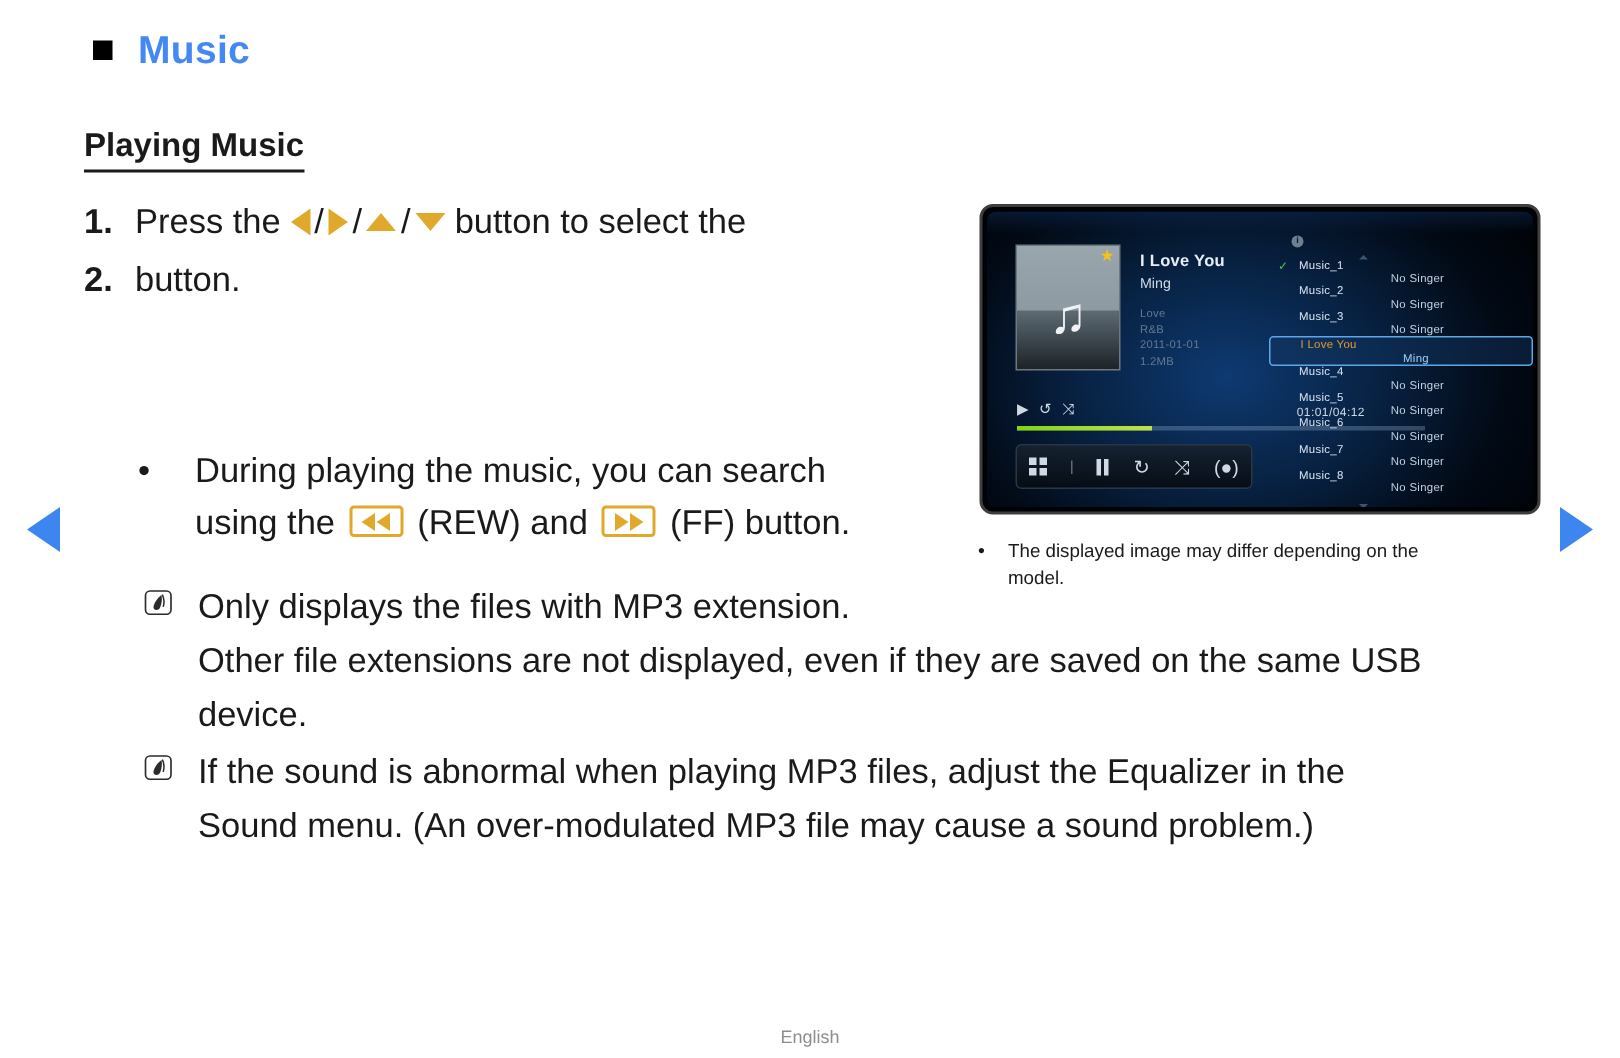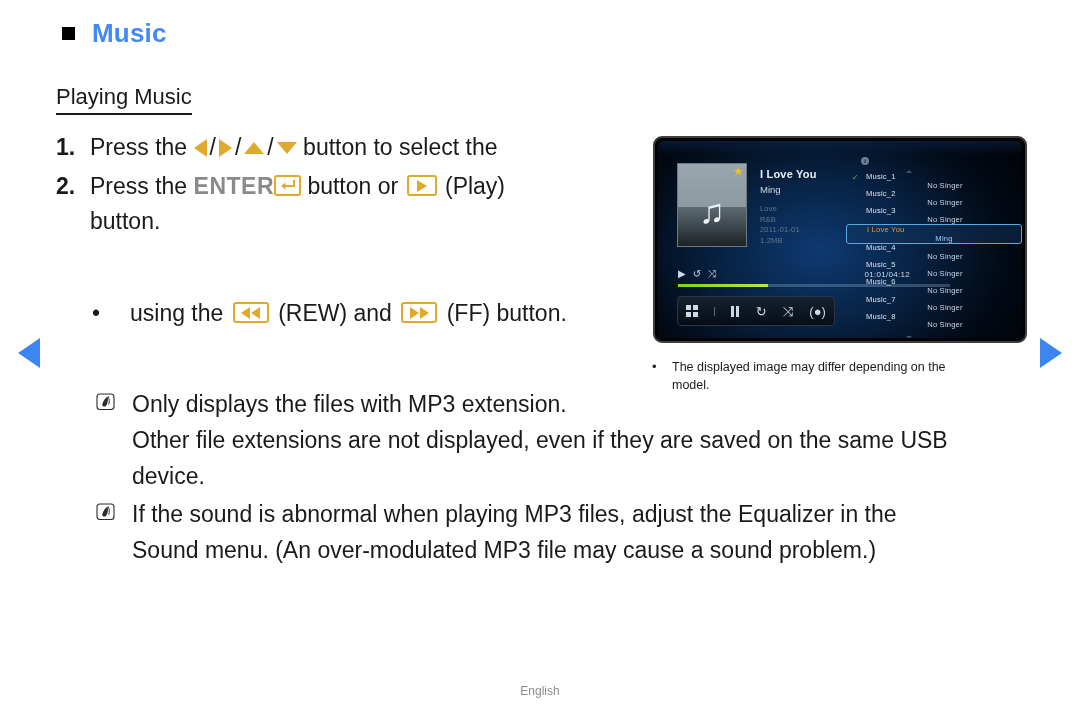--- a/index.html
+++ b/index.html
@@ -31,21 +31,21 @@
     color: #4488f4;
     font-size: 26px;
     font-weight: bold;
     letter-spacing: 0.2px;
   }
 
   .sub-head {
     position: absolute;
     left: 56px; top: 84px;
     font-size: 22px;
-    font-weight: normal;
+    font-weight: bold;
     color: #1a1a1a;
     border-bottom: 2.5px solid #1a1a1a;
     padding-bottom: 3px;
     line-height: 1.2;
   }
 
   
   .steps {
     position: absolute;
     left: 56px; top: 130px;
@@ -330,39 +330,30 @@
       <span class="step-body">
         <span class="line">
           <span>Press the </span><span class="tri tri-left"></span><span class="slash">/</span><span class="tri tri-right"></span><span class="slash">/</span><span class="tri tri-up"></span><span class="slash">/</span><span class="tri tri-down"></span><span> button to select the</span>
         </span>
       </span>
     </div>
 
     <div class="step">
       <span class="step-num">2.</span>
       <span class="step-body">
-        <span class="line">
-          <span>Press the </span><span class="enter-label">ENTER</span><span class="key-box key-enter">
-              <svg width="19" height="13" viewBox="0 0 19 13">
-                <path d="M16 1 L16 7 L5 7" stroke="#e0a92b" stroke-width="2" fill="none"></path>
-                <path d="M7.5 3.5 L3 7 L7.5 10.5 Z" fill="#e0a92b"></path>
-              </svg>
-            </span><span> button or </span><span class="key-box key-play">
-              <span class="k-tri-right"></span>
-            </span><span> (Play)</span>
-        </span>
         <span class="line">button.</span>
       </span>
     </div>
   </div>
 
   <div class="bullets">
     <div class="bullet-row">
       <span class="dot">•</span>
       <span class="bullet-text">
+        <span class="line">During playing the music, you can search</span>
         <span class="line">
           <span>using the </span><span class="key-box key-rew">
               <span class="k-tri-left"></span>
               <span class="k-tri-left"></span>
             </span><span> (REW) and </span><span class="key-box key-ff">
               <span class="k-tri-right-s"></span>
               <span class="k-tri-right-s"></span>
             </span><span> (FF) button.</span>
         </span>
       </span>

